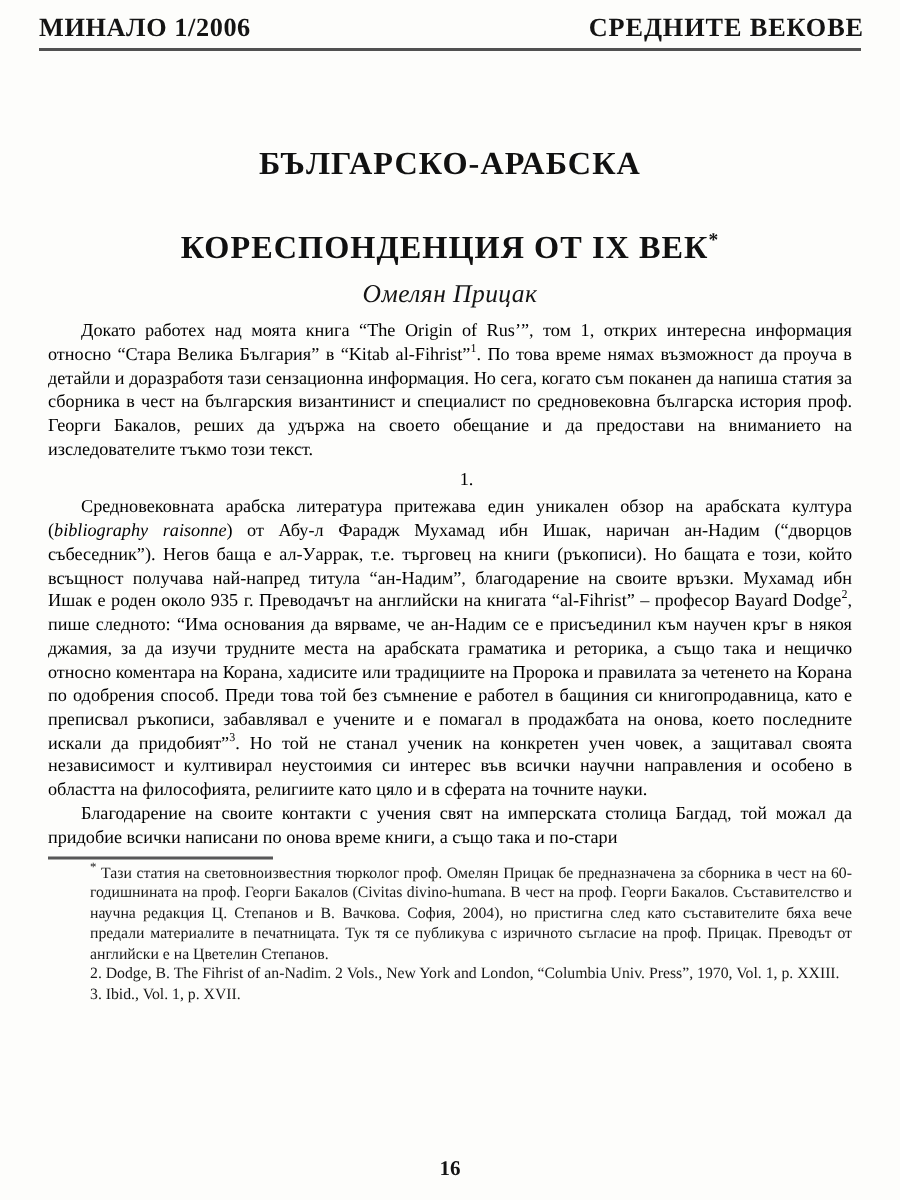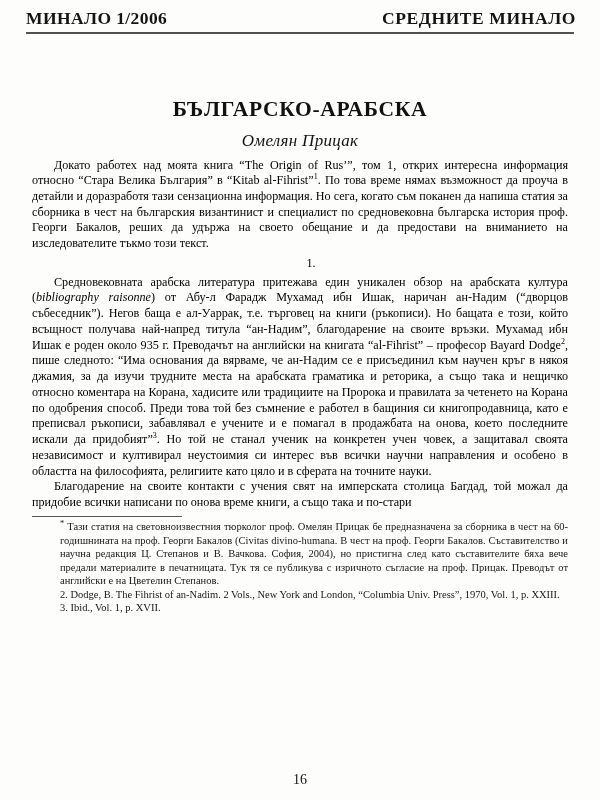--- a/index.html
+++ b/index.html
@@ -114,38 +114,39 @@
   }
   .fn-star { font-size: 8.5px; vertical-align: super; line-height: 0; }
   
   .folio {
     position: absolute;
     left: 0;
     right: 0;
     bottom: 12px;
     text-align: center;
     font-size: 14px;
-    font-weight: normal;
+    font-weight: bold;
     color: #141414;
     margin-top: 12px;
   }
 </style>
 </head>
 <body>
 
 <div class="page">
 
   <div class="running-head">
     <span class="left">МИНАЛО  1/2006</span>
-    <span class="right">СРЕДНИТЕ МИНАЛО</span>
+    <span class="right">СРЕДНИТЕ ВЕКОВЕ</span>
   </div>
   <div class="head-rule"></div>
 
   <div class="title-block">
     <div class="title-line">БЪЛГАРСКО-АРАБСКА</div>
+    <div class="title-line"><span>КОРЕСПОНДЕНЦИЯ ОТ IX ВЕК</span><span class="star">*</span></div>
     <div class="author">Омелян Прицак</div>
   </div>
 
   <div class="body-text">
     <p><span>Докато работех над моята книга “The Origin of Rus’”, том 1, открих интересна информация относно “Стара Велика България” в “Kitab al-Fihrist”</span><sup>1</sup><span>. По това време нямах възможност да проуча в детайли и доразработя тази сензационна информация. Но сега, когато съм поканен да напиша статия за сборника в чест на българския византинист и специалист по средновековна българска история проф. Георги Бакалов, реших да удържа на своето обещание и да предостави на вниманието на изследователите тъкмо този текст.</span></p>
 
     <p class="section-num">1.</p>
 
     <p><span>Средновековната арабска литература притежава един уникален обзор на арабската култура (</span><i>bibliography raisonne</i><span>) от Абу-л Фарадж Мухамад ибн Ишак, наричан ан-Надим (“дворцов събеседник”). Негов баща е ал-Уаррак, т.е. търговец на книги (ръкописи). Но бащата е този, който всъщност получава най-напред титула “ан-Надим”, благодарение на своите връзки. Мухамад ибн Ишак е роден около 935 г. Преводачът на английски на книгата “al-Fihrist” – професор Bayard Dodge</span><sup>2</sup><span>, пише следното: “Има основания да вярваме, че ан-Надим се е присъединил към научен кръг в някоя джамия, за да изучи трудните места на арабската граматика и реторика, а също така и нещичко относно коментара на Корана, хадисите или традициите на Пророка и правилата за четенето на Корана по одобрения способ. Преди това той без съмнение е работел в бащиния си книгопродавница, като е преписвал ръкописи, забавлявал е учените и е помагал в продажбата на онова, което последните искали да придобият”</span><sup>3</sup><span>. Но той не станал ученик на конкретен учен човек, а защитавал своята независимост и култивирал неустоимия си интерес във всички научни направления и особено в областта на философията, религиите като цяло и в сферата на точните науки.</span></p>
 

